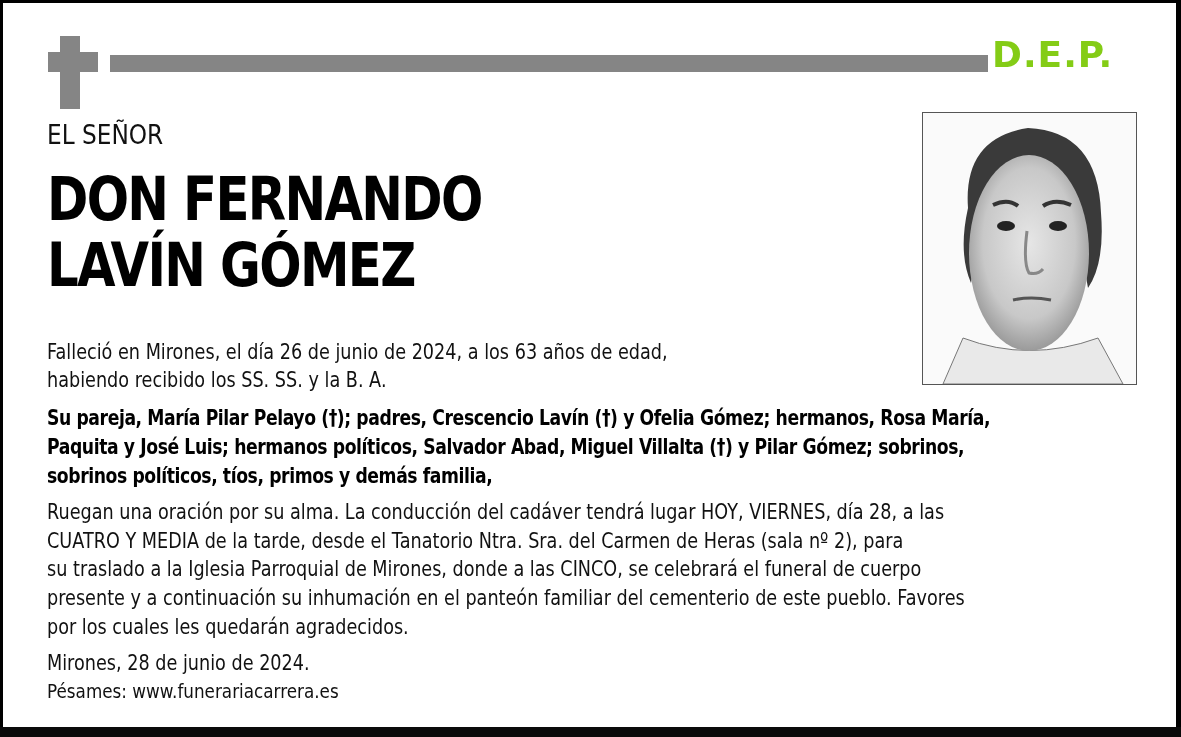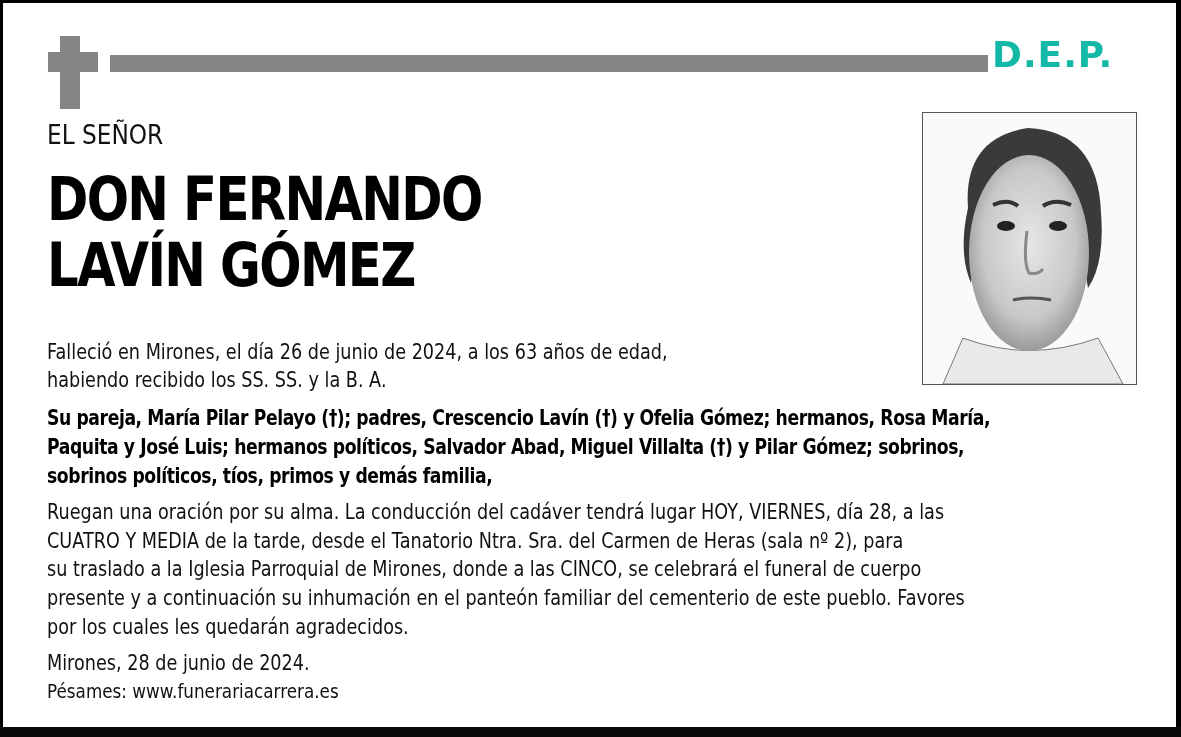--- a/index.html
+++ b/index.html
@@ -7,21 +7,21 @@
     .card {
       position: absolute; left: 3px; top: 3px; width: 1173px; height: 724px;
       background: #fff;
     }
     .bottom-bar { position: absolute; left: 0; top: 727px; width: 1181px; height: 10px; background: #0a0a0a; }
     .cross-v { position: absolute; left: 60px; top: 36px; width: 20px; height: 73px; background: #858585; }
     .cross-h { position: absolute; left: 48px; top: 52px; width: 50px; height: 20px; background: #858585; }
     .rule { position: absolute; left: 110px; top: 55px; width: 878px; height: 17px; background: #858585; }
     .dep {
       position: absolute; left: 992px; top: 34px; font-family: "DejaVu Sans", sans-serif;
-      font-weight: bold; font-size: 36px; color: #14b8a6; letter-spacing: 1px; line-height: 42px;
+      font-weight: bold; font-size: 36px; color: #84cc16; letter-spacing: 1px; line-height: 42px;
     }
     .senor {
       position: absolute; left: 47px; top: 117px; font-family: "DejaVu Sans", sans-serif;
       font-size: 27px; color: #111; line-height: 36px; transform: scaleX(0.86); transform-origin: left;
     }
     .name {
       position: absolute; left: 47px; top: 166px; font-family: "DejaVu Sans", sans-serif;
       font-weight: bold; font-size: 60px; line-height: 66px; color: #000; letter-spacing: -2px;
       transform: scaleX(0.83); transform-origin: left;
     }

